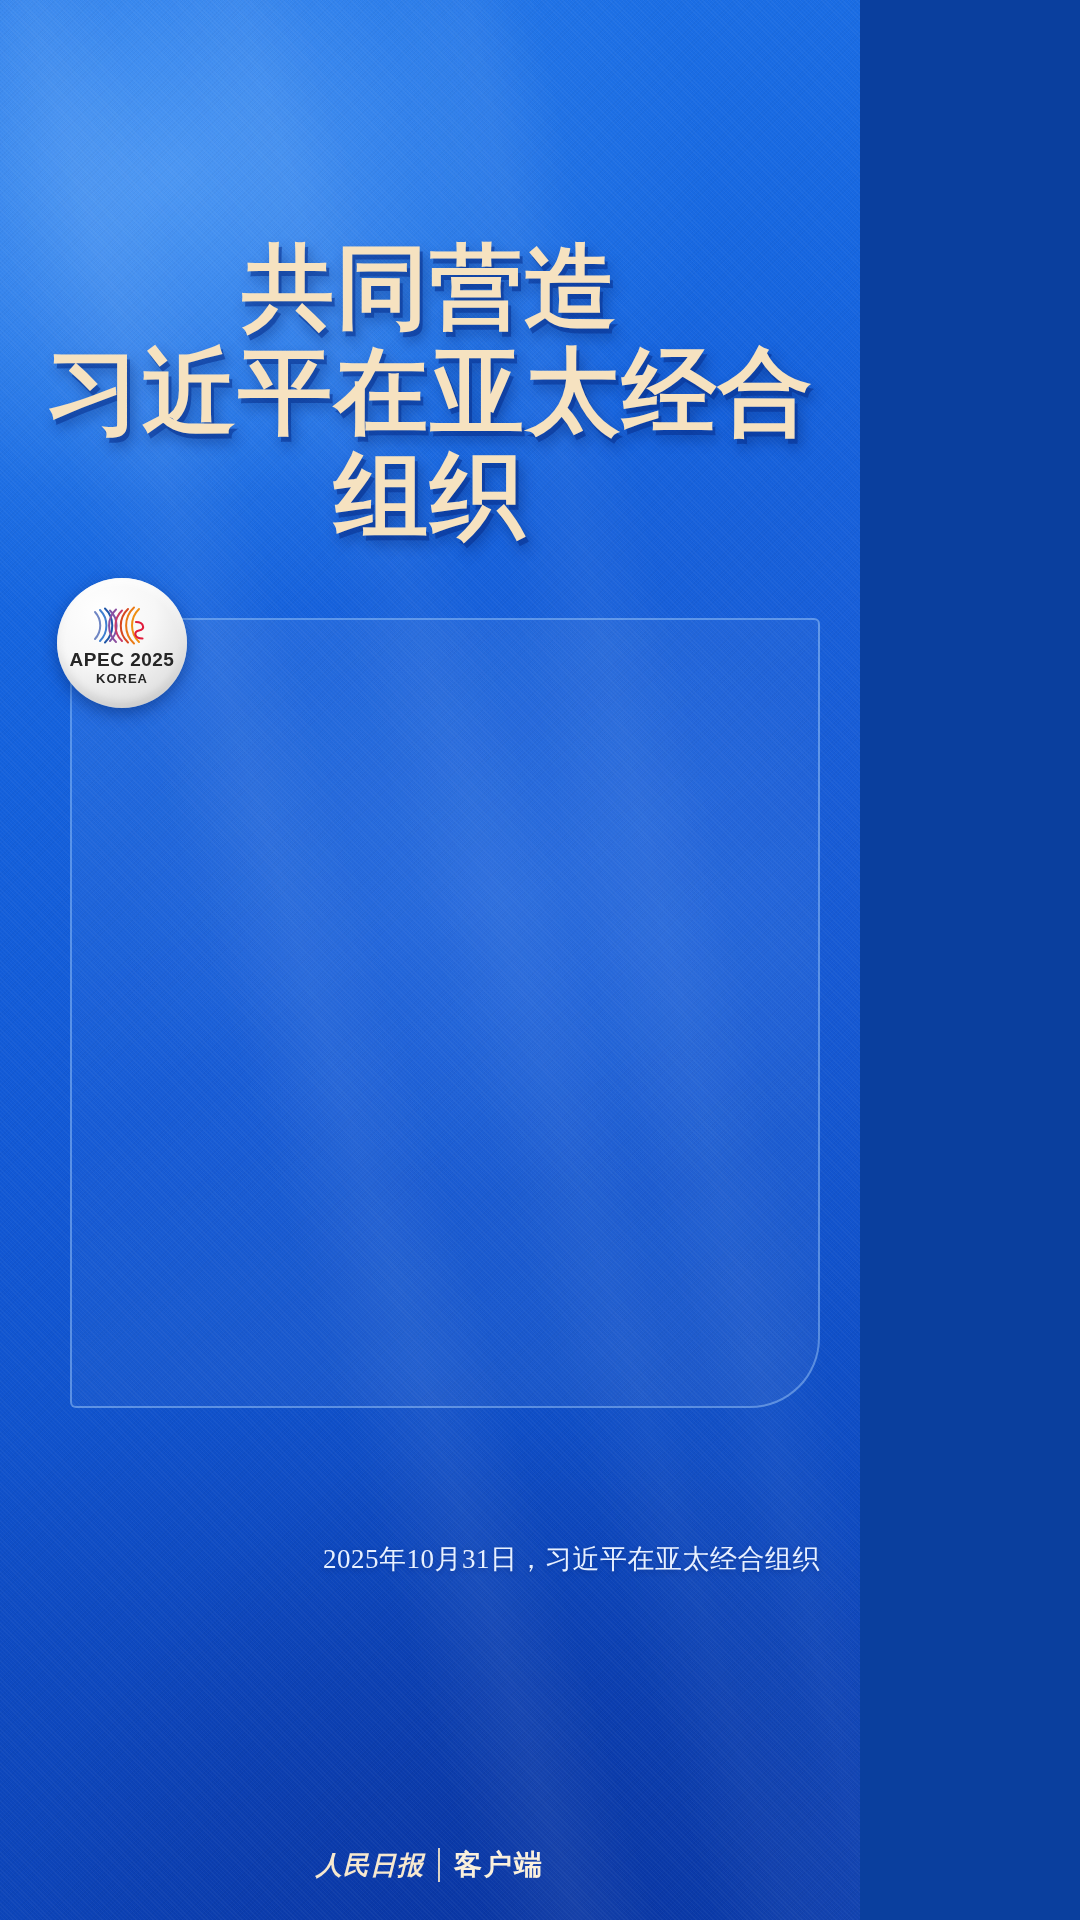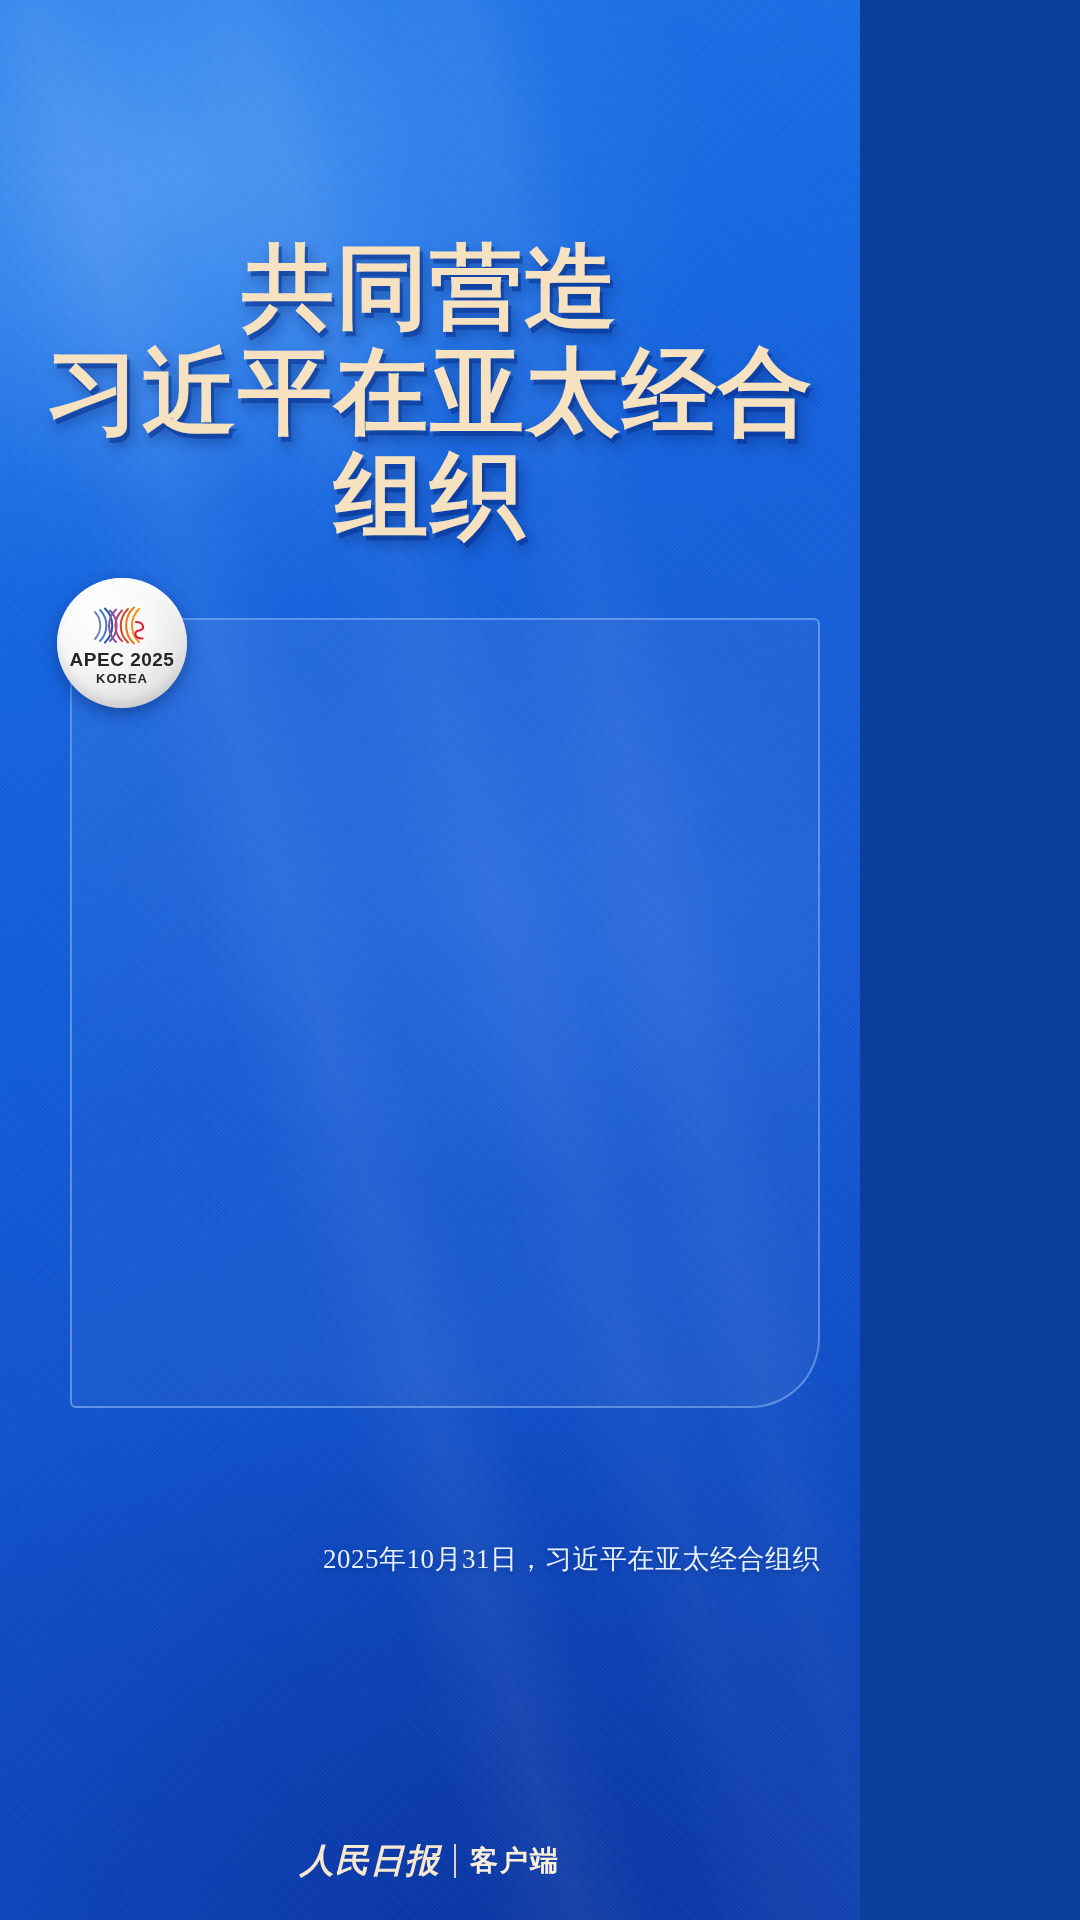--- a/index.html
+++ b/index.html
@@ -178,21 +178,21 @@
     bottom: 36px;
     display: flex;
     align-items: center;
     justify-content: center;
     gap: 14px;
     z-index: 8;
   }
   .brand-rmrb {
     font-family: "Liberation Serif", "DejaVu Serif", serif;
     font-weight: bold;
-    font-size: 34px;
+    font-size: 26px;
     letter-spacing: 1px;
     color: #f6e8cf;
     font-style: italic;
   }
   .brand-divider {
     width: 2px;
     height: 34px;
     background: #f2e3c6;
     opacity: 0.9;
   }

